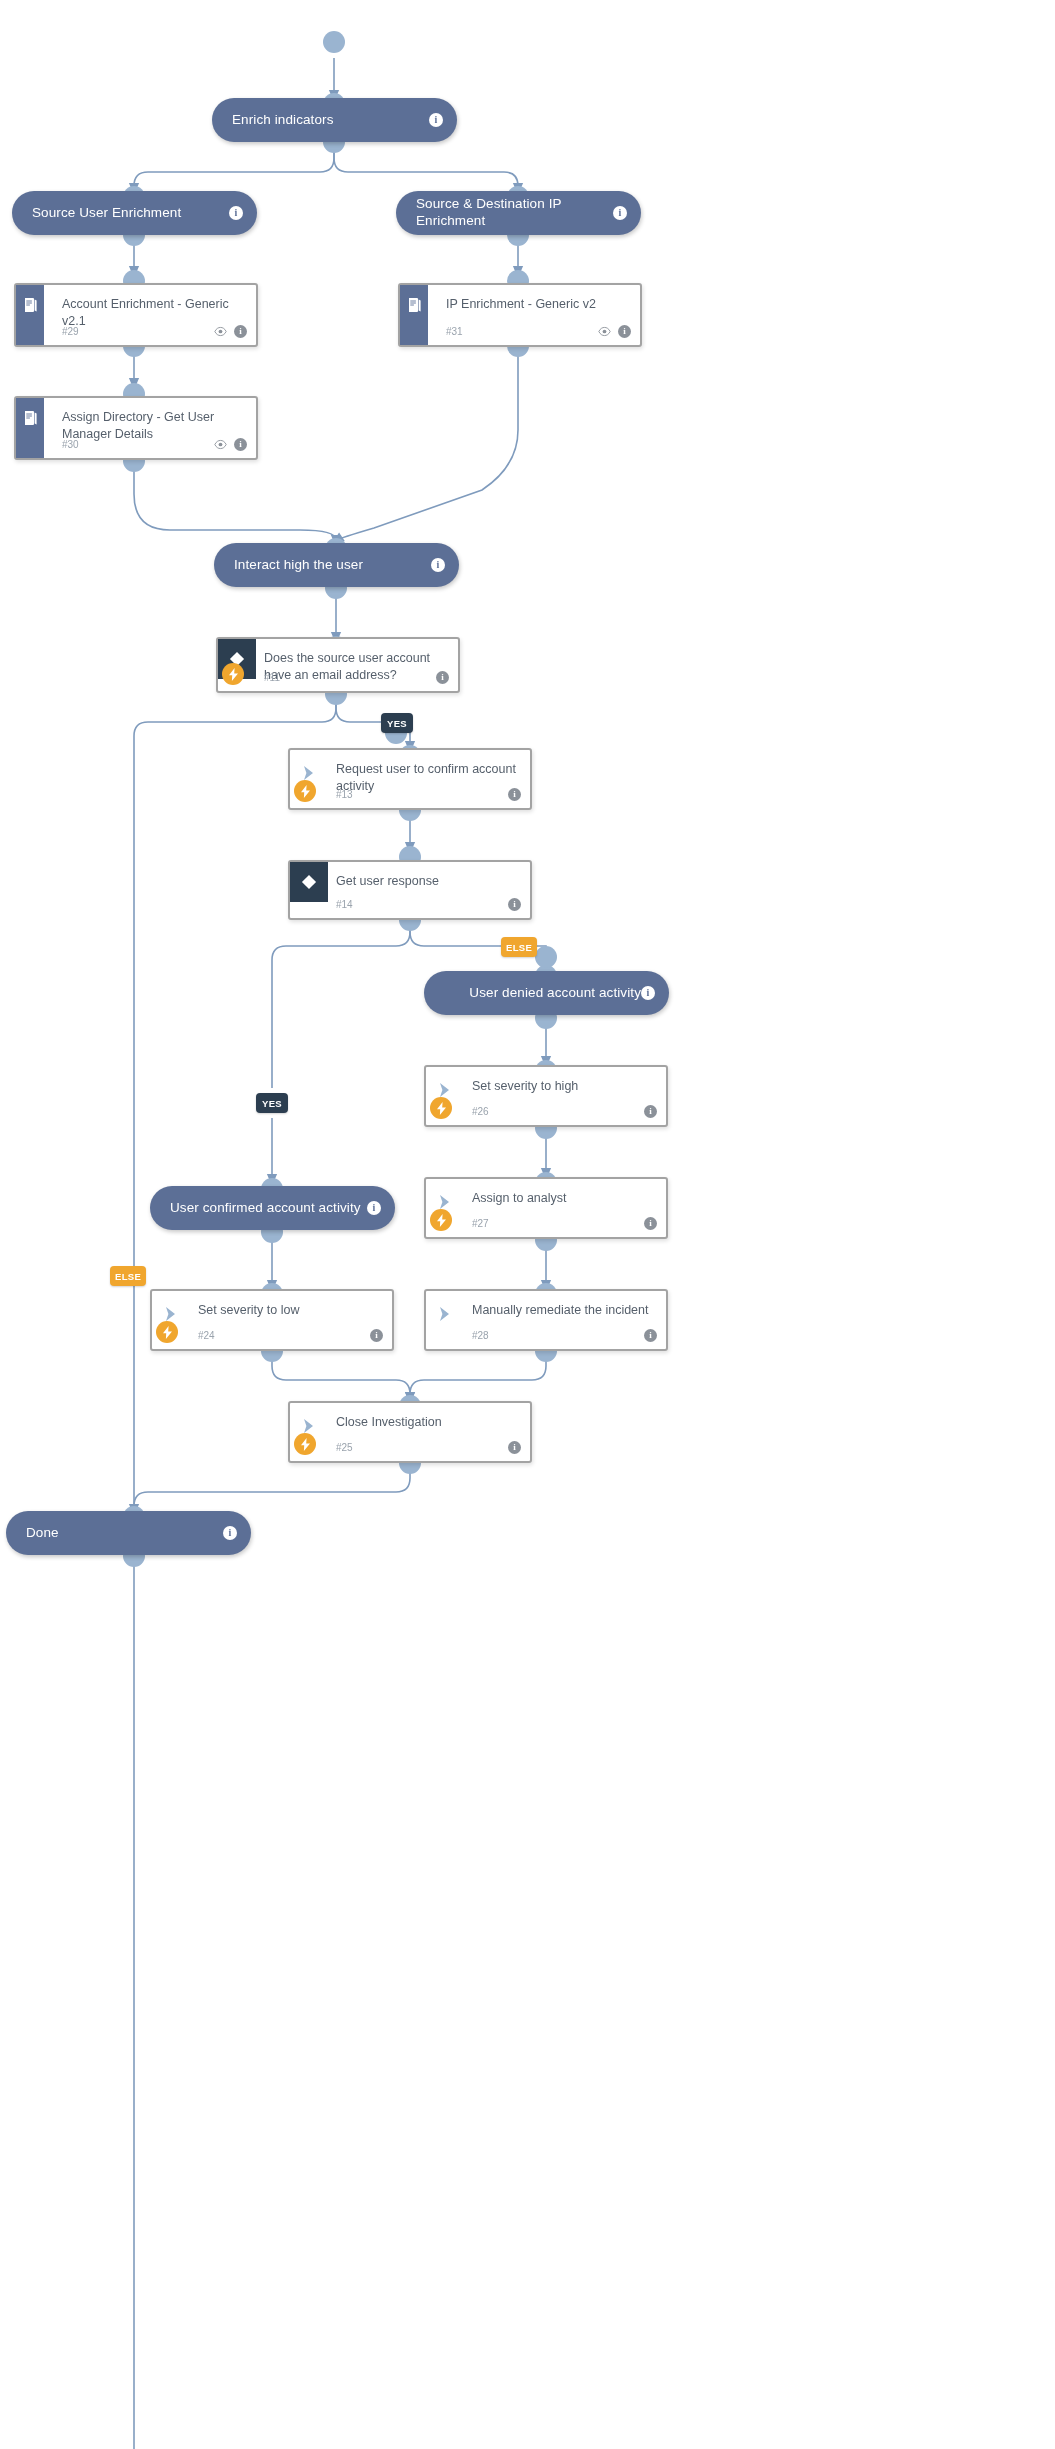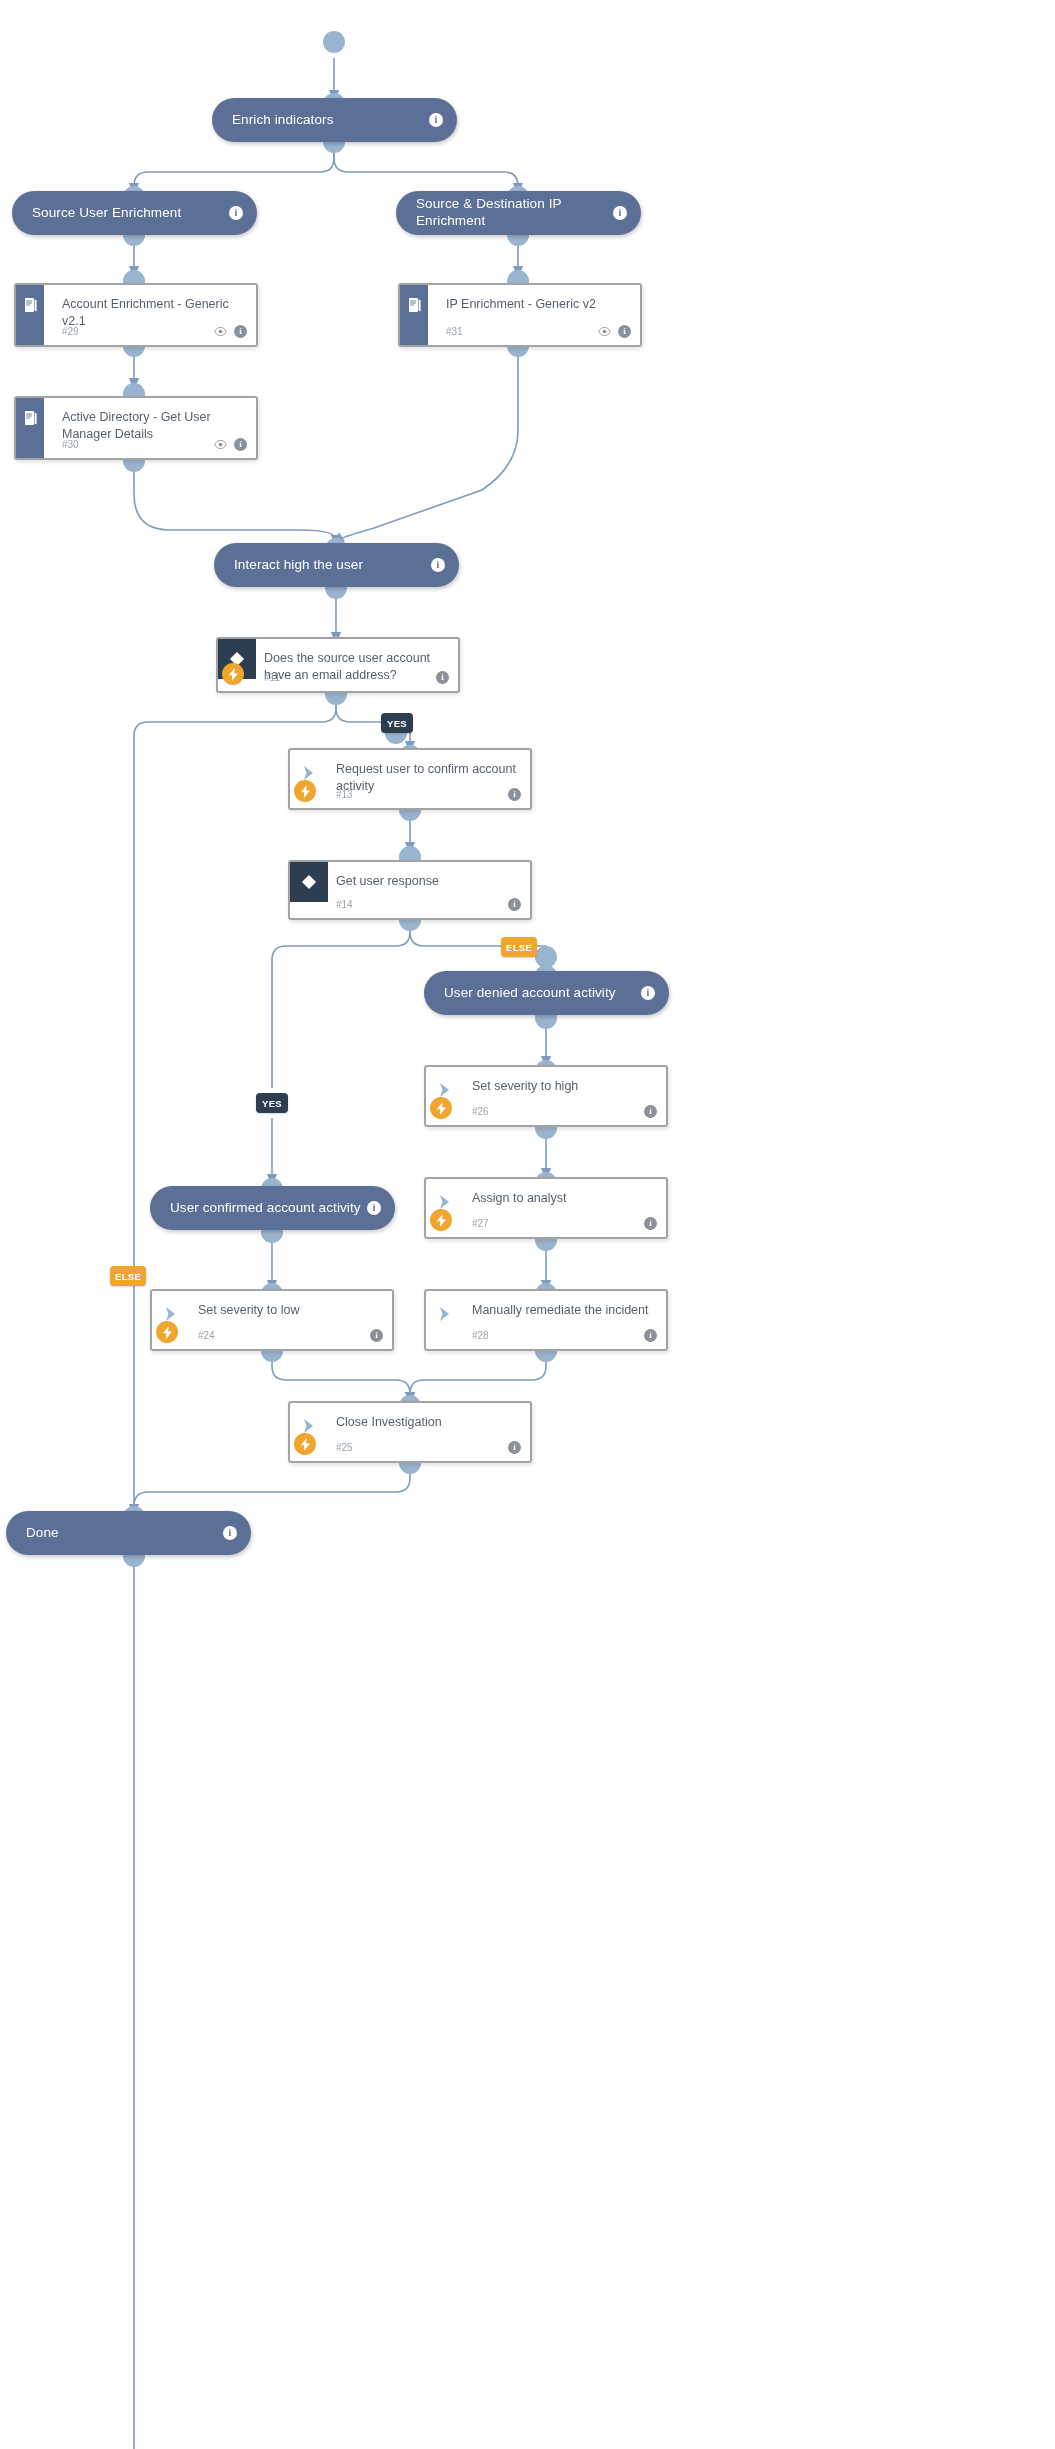--- a/index.html
+++ b/index.html
@@ -287,21 +287,21 @@
   <div class="pill" style="left:396px; top:191px; width:245px; height:44px;">
     <span class="pill-title">Source &amp; Destination IP Enrichment</span>
     <span class="info-white">i</span>
   </div>
 
   <div class="pill" style="left:214px; top:543px; width:245px; height:44px;">
     <span class="pill-title">Interact high the user</span>
     <span class="info-white">i</span>
   </div>
 
-  <div class="pill" style="left:424px; top:971px; width:245px; height:44px;">
+  <div class="pill" style="left:424px; top:971px; width:245px; height:44px;text-align:right;">
     <span class="pill-title">User denied account activity</span>
     <span class="info-white">i</span>
   </div>
 
   <div class="pill" style="left:150px; top:1186px; width:245px; height:44px;">
     <span class="pill-title">User confirmed account activity</span>
     <span class="info-white">i</span>
   </div>
 
   <div class="pill" style="left:6px; top:1511px; width:245px; height:44px;">
@@ -348,21 +348,21 @@
   </div>
 
   <div class="card" style="left:14px; top:396px; width:244px; height:64px;">
     <div class="card-stripe">
       <svg width="15" height="16" viewBox="0 0 15 16" aria-hidden="true">
         <path d="M2 1 h8 a1 1 0 0 1 1 1 v12 a1 1 0 0 1 -1 1 h-8 z" fill="#ffffff"></path>
         <path d="M11.6 2.4 l2 1.2 v11 l-2 -1.2 z" fill="#ffffff"></path>
         <path d="M3.3 4 h5.6 M3.3 6 h5.6 M3.3 8 h3.6" stroke="#5c6f96" stroke-width="0.9"></path>
       </svg>
     </div>
-    <div class="card-title">Active Directory - Get User Manager Details</div>
+    <div class="card-title">Assign Directory - Get User Manager Details</div>
     <div class="card-num">#30</div>
     <div class="card-foot-icons">
       <svg class="eye-icon" viewBox="0 0 16 16">
         <path d="M1 8 C3 4.2 5.4 3 8 3 C10.6 3 13 4.2 15 8 C13 11.8 10.6 13 8 13 C5.4 13 3 11.8 1 8 Z" fill="none" stroke="#8b9199" stroke-width="1.1"></path>
         <circle cx="8" cy="8" r="2.3" fill="#8b9199"></circle>
       </svg>
       <span class="info-gray">i</span>
     </div>
   </div>
 

